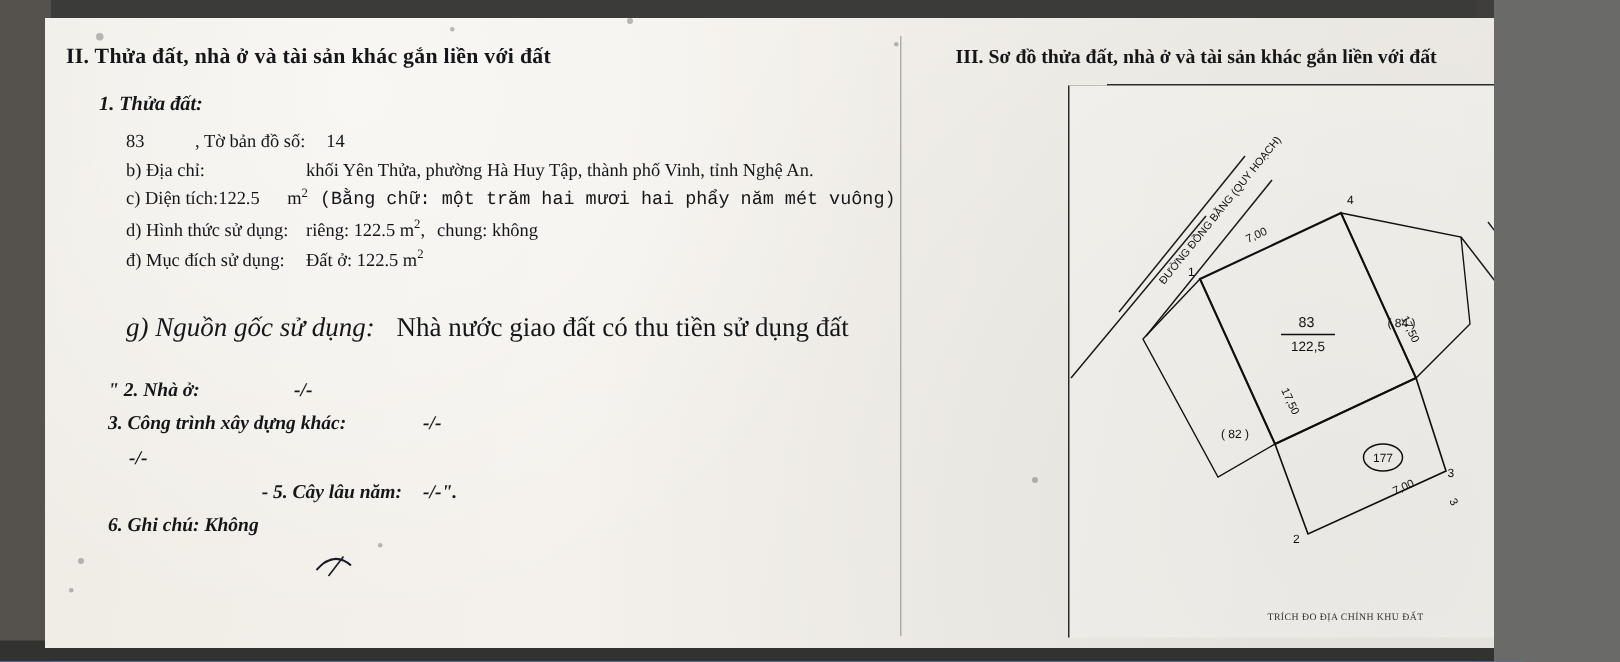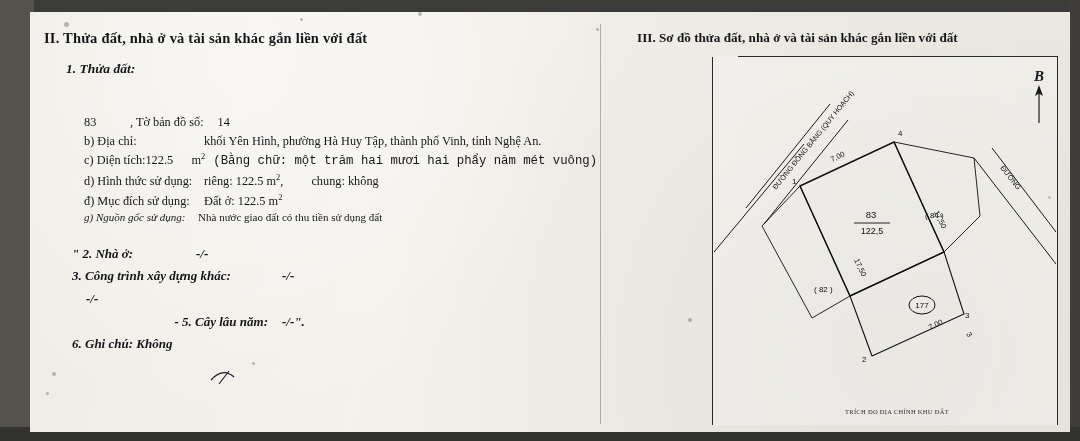--- a/index.html
+++ b/index.html
@@ -2,21 +2,21 @@
 <html><head>
 <meta charset="utf-8">
 <style>
   html, body {
     margin: 0;
     padding: 0;
     background: #6a6a68;
   }
   .page {
     position: relative;
-    width: 1080px;
+    width: 996px;
     height: 441px;
     background: #3b82f6;
     overflow: hidden;
     font-family: "Liberation Serif", serif;
     color: #14161a;
   }
   
   .edge-top {
     position: absolute; left: 0; top: 0; width: 1080px; height: 16px;
     background: #3b3b3a;
@@ -83,23 +83,23 @@
   .row {
     display: flex;
     align-items: baseline;
     white-space: nowrap;
   }
   .row .lbl { width: 120px; display: inline-block; }
   .row .v1 { display: inline-block; min-width: 46px; }
   .row .v2 { display: inline-block; }
   .sup { font-size: 8.5px; vertical-align: super; }
   .origin {
-    margin-top: 0;
+    margin-top: 25px;
     margin-left: 40px;
-    font-size: 11px;
+    font-size: 18px;
   }
   .origin .lbl { font-style: italic; }
   .origin .val { margin-left: 10px; }
 
   .items {
     margin-top: 20px;
     margin-left: 28px;
     font-size: 13px;
     font-style: italic;
     font-weight: bold;
@@ -199,40 +199,40 @@
   <div class="spot" style="left:1048px;top:196px;width:3px;height:3px;"></div>
 
   <div class="left-col">
     <div class="sec-title">II. Thửa đất, nhà ở và tài sản khác gắn liền với đất</div>
 
     <div class="sub-title">1. Thửa đất:</div>
 
     <div class="rows">
       <div class="row">
         <span class="v1">83</span>
-        <span class="lbl" style="width:auto;margin-top:28px;">, Tờ bản đồ số:</span>
+        <span class="lbl" style="width:auto;">, Tờ bản đồ số:</span>
         <span class="v2" style="margin-left:14px;">14</span>
       </div>
 
       <div class="row">
         <span class="lbl">b) Địa chỉ:</span>
-        <span class="v2">khối Yên Hình, phường Hà Huy Tập, thành phố Vinh, tỉnh Nghệ An.</span>
+        <span class="v2">khối Yên Thửa, phường Hà Huy Tập, thành phố Vinh, tỉnh Nghệ An.</span>
       </div>
 
       <div class="row">
         <span class="lbl">c) Diện tích:</span>
         <span class="v1">122.5</span>
         <span>m<span class="sup">2</span></span>
         <span class="v2" style="margin-left:8px;font-family:Liberation Mono, monospace;">(Bằng chữ: một trăm hai mươi hai phẩy năm mét vuông)</span>
       </div>
 
       <div class="row">
         <span class="lbl">d) Hình thức sử dụng:</span>
         <span>riêng: 122.5 m<span class="sup">2</span>,</span>
-        <span class="v2" style="margin-left:28px;">chung: không</span>
+        <span class="v2" style="margin-left:8px;">chung: không</span>
       </div>
 
       <div class="row">
         <span class="lbl">đ) Mục đích sử dụng:</span>
         <span>Đất ở: 122.5 m<span class="sup">2</span></span>
       </div>
 
     </div>
 
     <div class="origin">

